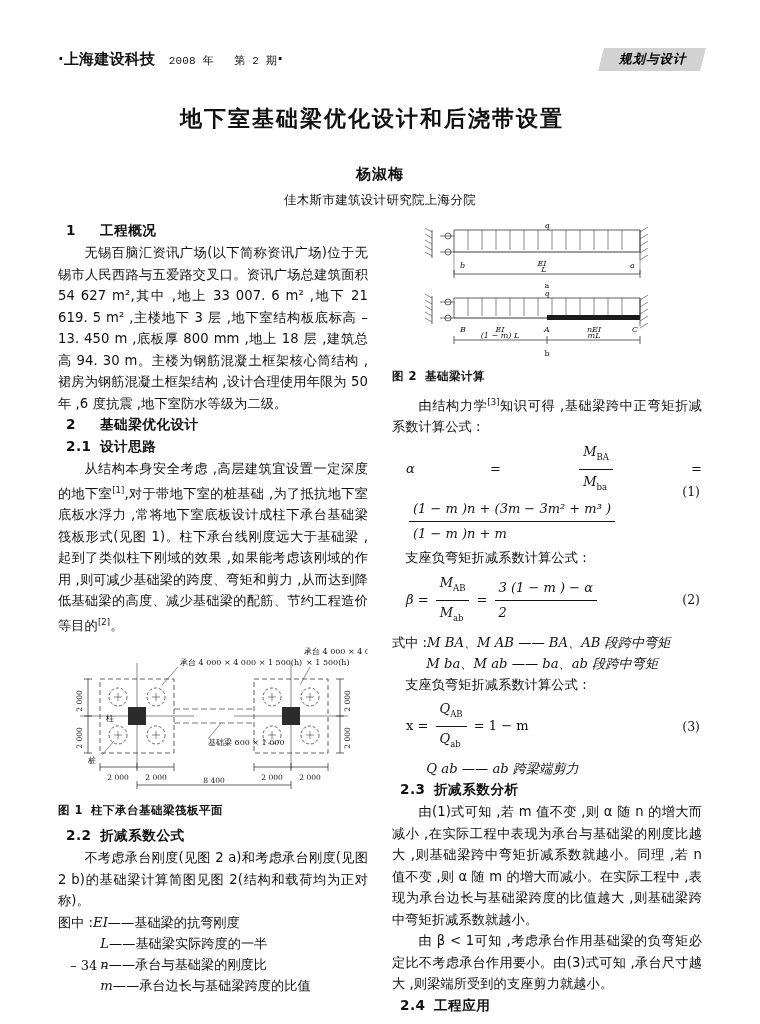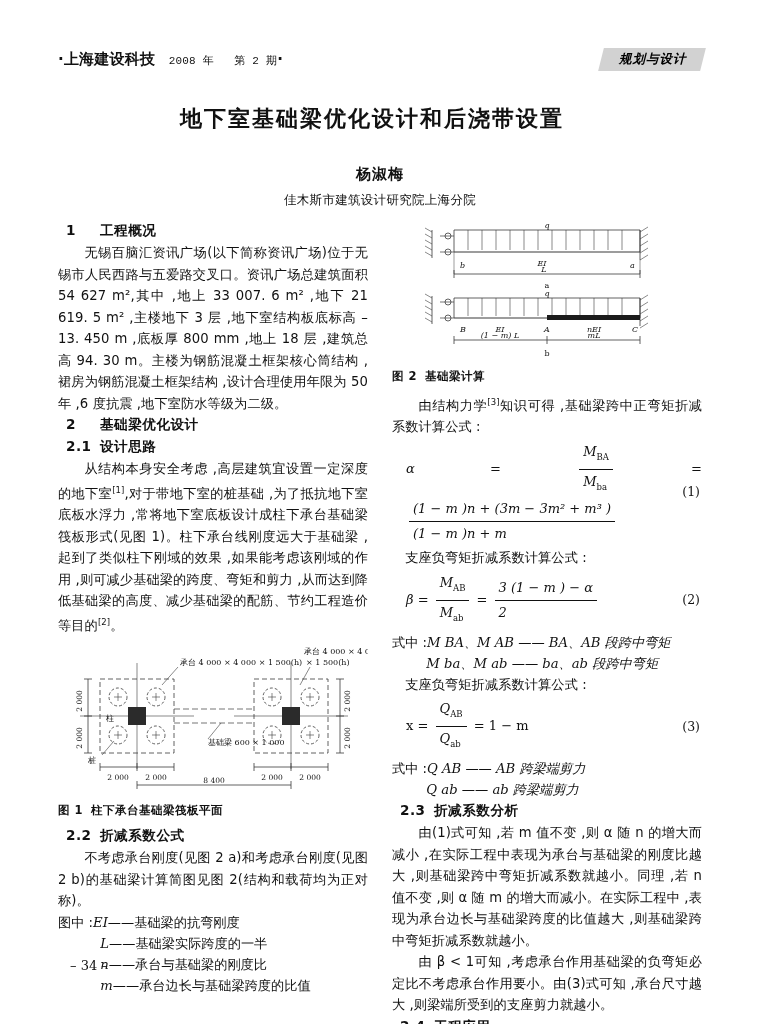--- a/index.html
+++ b/index.html
@@ -509,21 +509,20 @@
         <span class="frac">
           <span class="top"><span class="ital">Q</span><span class="sub">AB</span></span>
           <span class="bot"><span class="ital">Q</span><span class="sub">ab</span></span>
         </span>
         <span>= 1 − m</span>
       </span>
       <span class="eqno">(3)</span>
     </div>
 
     <div class="deflist">
-      <div class="row"><span>式中 :</span><span class="mi">Q AB —— AB 跨梁端剪力</span></div>
       <div class="row" style="padding-left:2.6em"><span class="mi">Q ab —— ab 跨梁端剪力</span></div>
     </div>
 
     <h2 class="sec">
       <span class="num">2.3</span><span>折减系数分析</span>
     </h2>
     <p class="para">由(1)式可知 ,若 m 值不变 ,则 α 随 n 的增大而减小 ,在实际工程中表现为承台与基础梁的刚度比越大 ,则基础梁跨中弯矩折减系数就越小。同理 ,若 n 值不变 ,则 α 随 m 的增大而减小。在实际工程中 ,表现为承台边长与基础梁跨度的比值越大 ,则基础梁跨中弯矩折减系数就越小。</p>
     <p class="para">由 β &lt; 1可知 ,考虑承台作用基础梁的负弯矩必定比不考虑承台作用要小。由(3)式可知 ,承台尺寸越大 ,则梁端所受到的支座剪力就越小。</p>
 
     <h2 class="sec">

